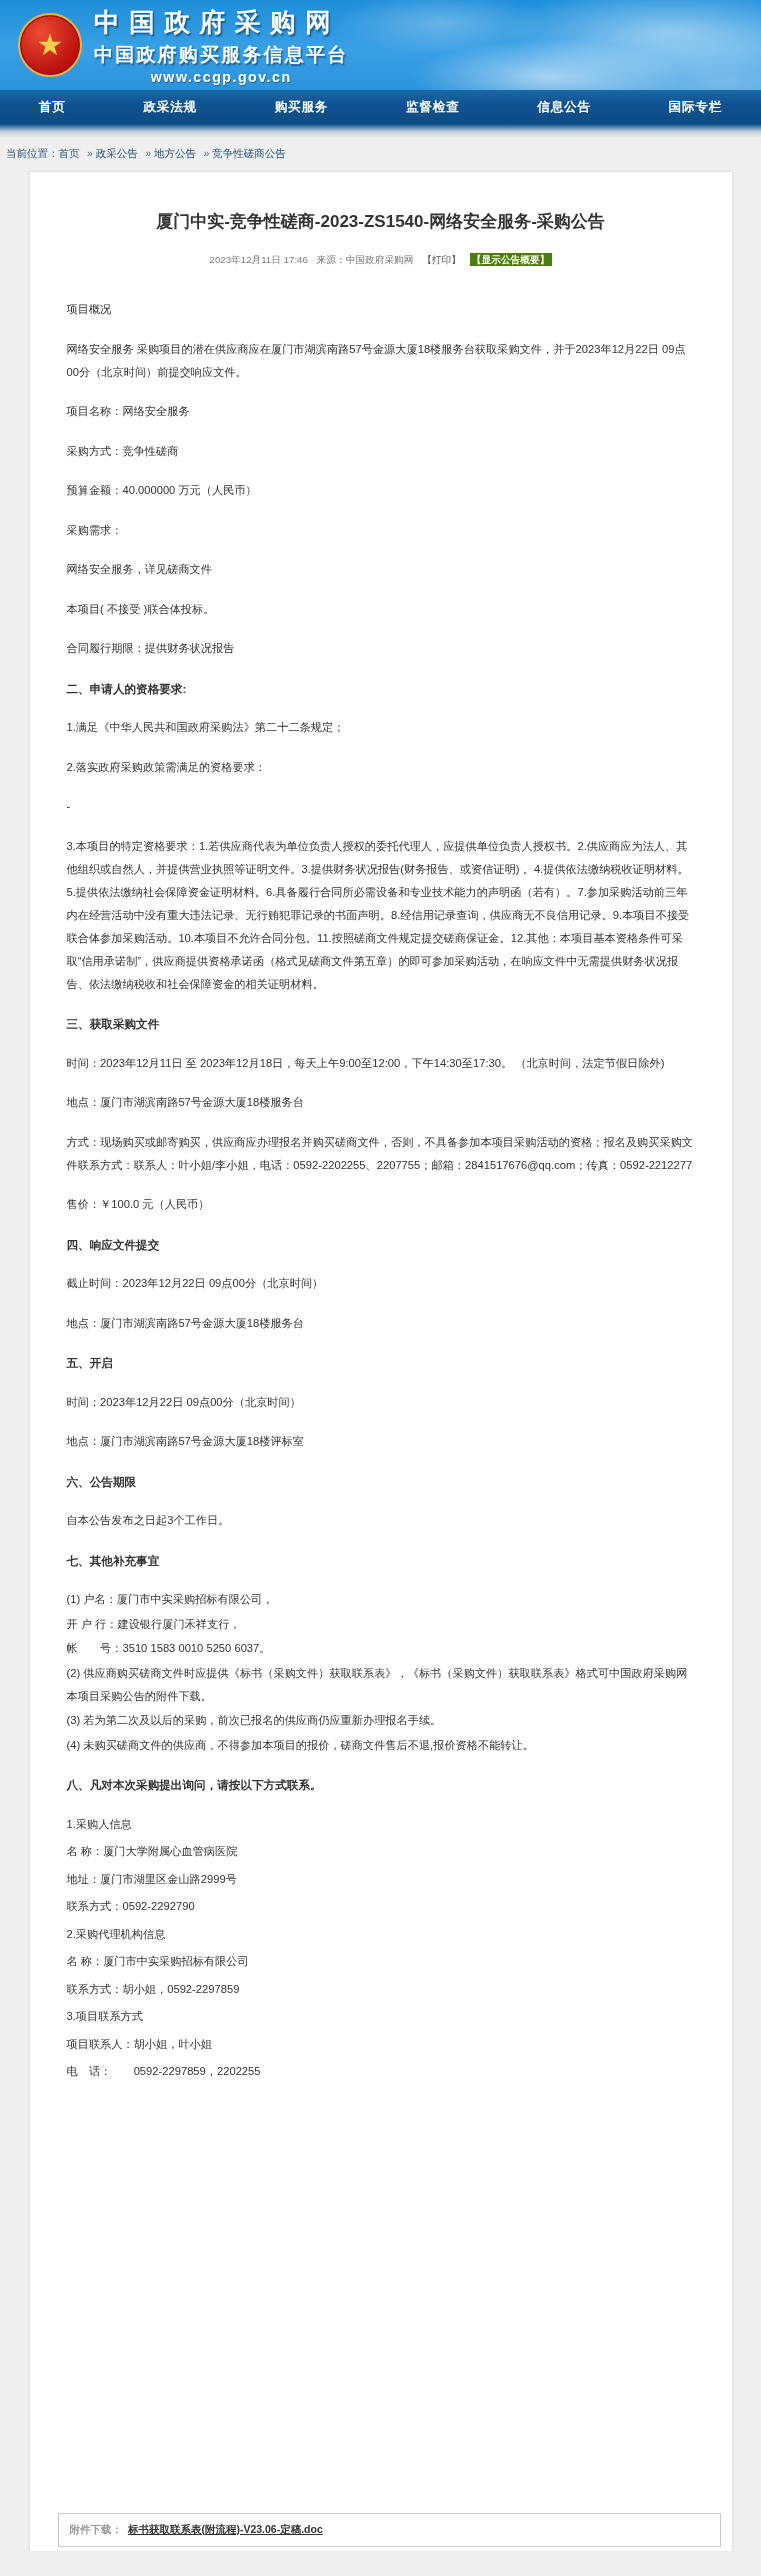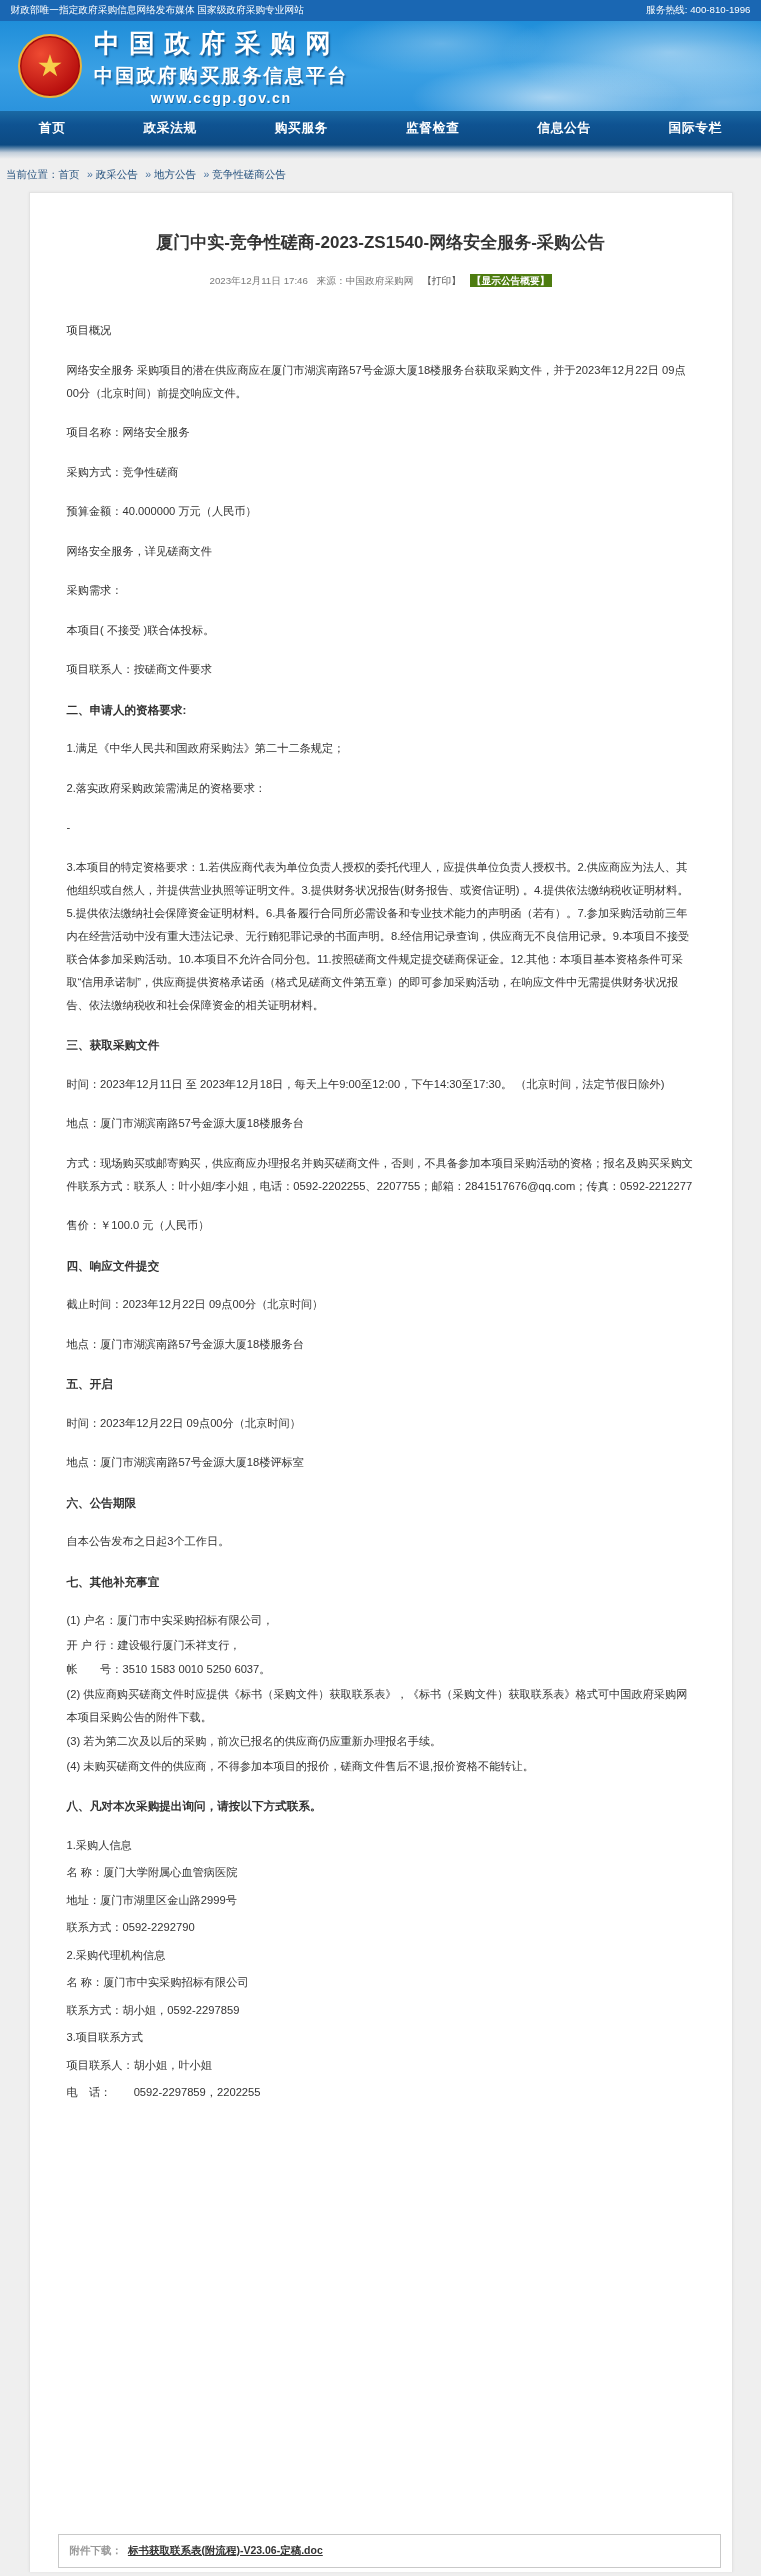--- a/index.html
+++ b/index.html
@@ -64,24 +64,20 @@
   .attach{position:absolute;left:28.5px;right:11px;bottom:4.5px;background:#fff;
           border:0.7px solid #c9c9c9;padding:9px 10.5px;font-size:10.5px;}
   .attach-label{color:#999;font-weight:bold;}
   .attach-link{color:#333;font-weight:bold;text-decoration:underline;margin-left:3px;}
 </style>
 </head>
 <body>
 
 <div id="page">
 
-  <div class="topbar">
-    <span>财政部唯一指定政府采购信息网络发布媒体 国家级政府采购专业网站</span>
-    <span>服务热线: 400-810-1996</span>
-  </div>
 
   <div class="banner">
     <div class="emblem">★</div>
     <div class="site-text">
       <div class="site-title">中国政府采购网</div>
       <div class="site-subtitle">中国政府购买服务信息平台</div>
       <div class="site-url">www.ccgp.gov.cn</div>
     </div>
   </div>
 
@@ -110,24 +106,24 @@
       <span class="badge">【显示公告概要】</span>
     </div>
 
     <div class="article">
 
     <p class="para">项目概况</p>
         <p class="para">网络安全服务 采购项目的潜在供应商应在厦门市湖滨南路57号金源大厦18楼服务台获取采购文件，并于2023年12月22日 09点00分（北京时间）前提交响应文件。</p>
         <p class="para">项目名称：网络安全服务</p>
         <p class="para">采购方式：竞争性磋商</p>
         <p class="para">预算金额：40.000000 万元（人民币）</p>
+        <p class="para">采购需求：</p>
         <p class="para">网络安全服务，详见磋商文件</p>
-        <p class="para">采购需求：</p>
         <p class="para">本项目( 不接受 )联合体投标。</p>
-        <p class="para">项目联系人：按磋商文件要求</p>
+        <p class="para">合同履行期限：提供财务状况报告</p>
         <p class="para bold">二、申请人的资格要求:</p>
         <p class="para">1.满足《中华人民共和国政府采购法》第二十二条规定；</p>
         <p class="para">2.落实政府采购政策需满足的资格要求：</p>
         <p class="para">-</p>
         <p class="para">3.本项目的特定资格要求：1.若供应商代表为单位负责人授权的委托代理人，应提供单位负责人授权书。2.供应商应为法人、其他组织或自然人，并提供营业执照等证明文件。3.提供财务状况报告(财务报告、或资信证明) 。4.提供依法缴纳税收证明材料。5.提供依法缴纳社会保障资金证明材料。6.具备履行合同所必需设备和专业技术能力的声明函（若有）。7.参加采购活动前三年内在经营活动中没有重大违法记录、无行贿犯罪记录的书面声明。8.经信用记录查询，供应商无不良信用记录。9.本项目不接受联合体参加采购活动。10.本项目不允许合同分包。11.按照磋商文件规定提交磋商保证金。12.其他：本项目基本资格条件可采取“信用承诺制”，供应商提供资格承诺函（格式见磋商文件第五章）的即可参加采购活动，在响应文件中无需提供财务状况报告、依法缴纳税收和社会保障资金的相关证明材料。</p>
         <p class="para bold">三、获取采购文件</p>
         <p class="para">时间：2023年12月11日 至 2023年12月18日，每天上午9:00至12:00，下午14:30至17:30。 （北京时间，法定节假日除外)</p>
         <p class="para">地点：厦门市湖滨南路57号金源大厦18楼服务台</p>
         <p class="para">方式：现场购买或邮寄购买，供应商应办理报名并购买磋商文件，否则，不具备参加本项目采购活动的资格；报名及购买采购文件联系方式：联系人：叶小姐/李小姐，电话：0592-2202255、2207755；邮箱：2841517676@qq.com；传真：0592-2212277</p>
         <p class="para">售价：￥100.0 元（人民币）</p>

